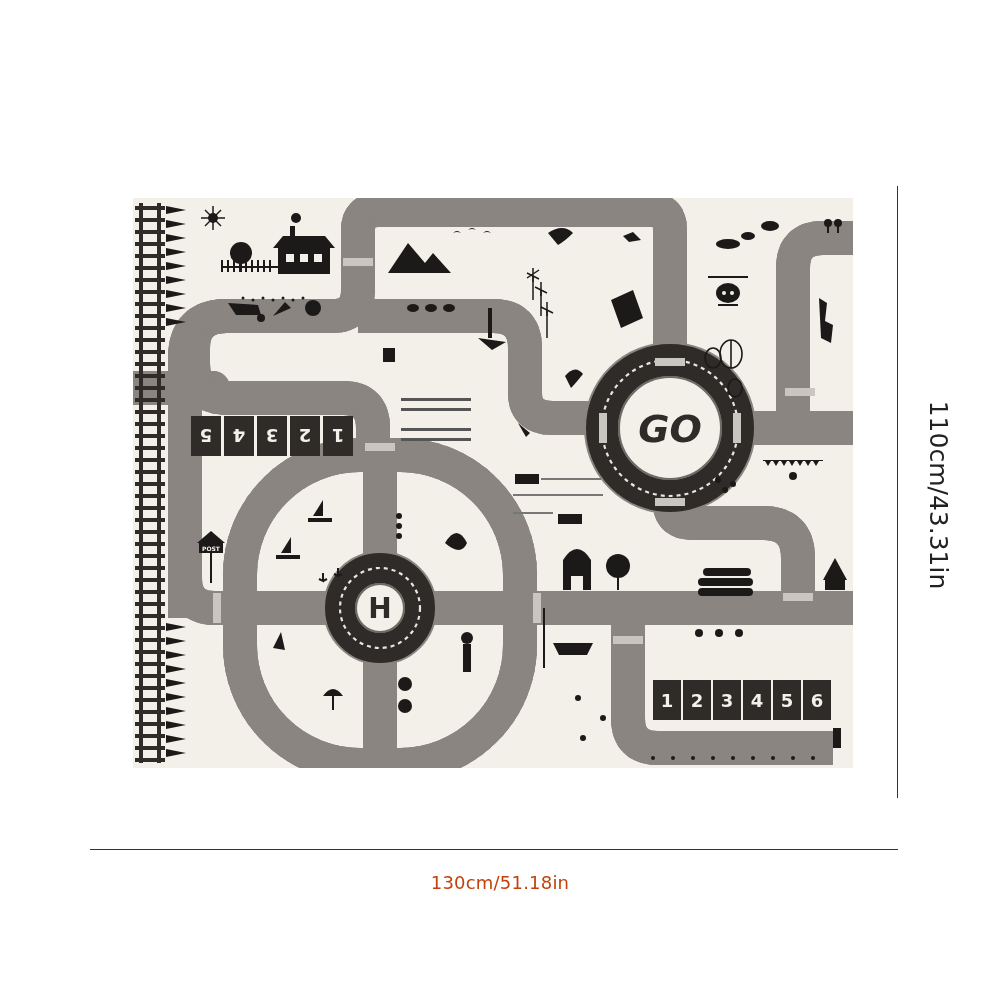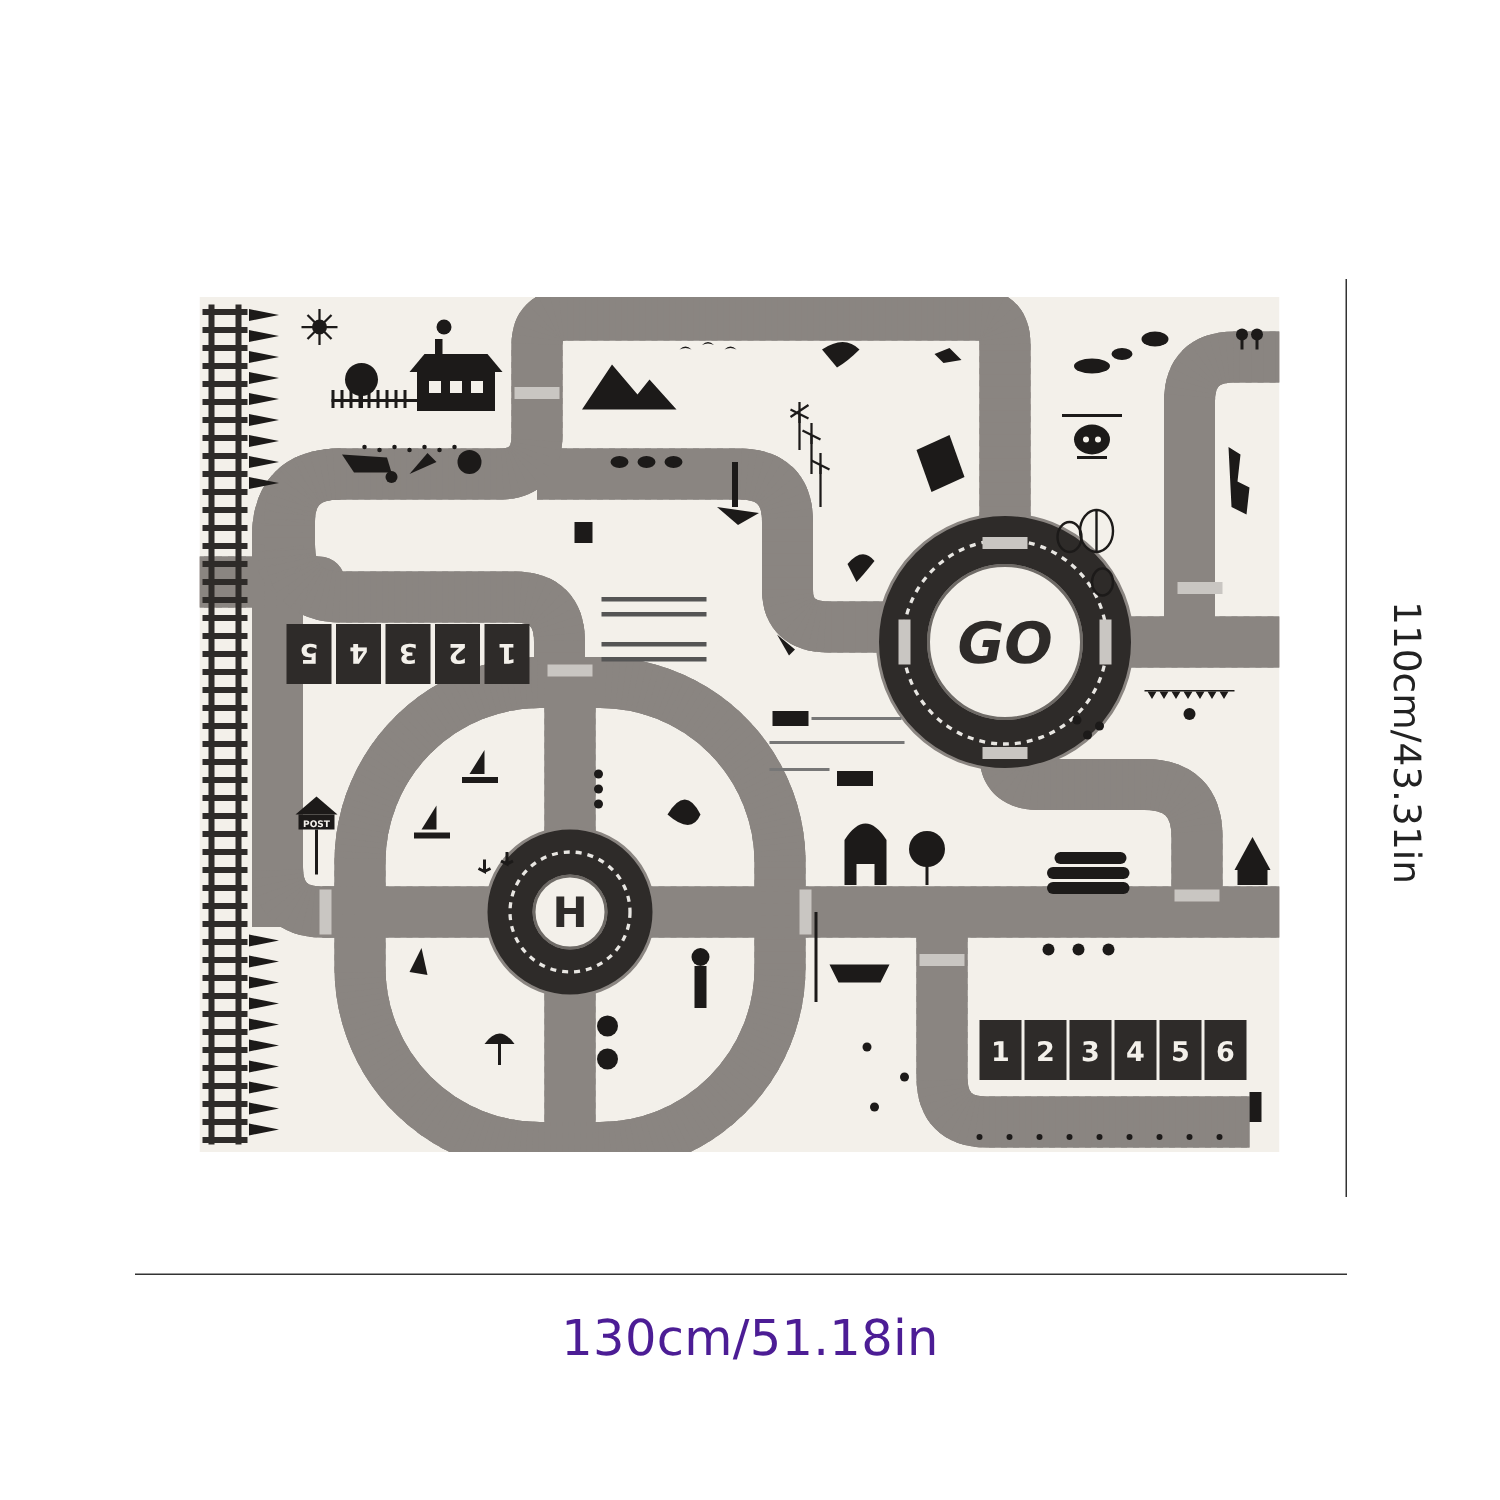--- a/index.html
+++ b/index.html
@@ -1,21 +1,21 @@
 <!DOCTYPE html>
 <html><head>
 <meta charset="utf-8">
 <style>
   html, body { margin:0; padding:0; background:#ffffff; }
   body { width:1000px; height:1000px; position:relative; overflow:hidden; font-family:"Liberation Sans", sans-serif; }
   .mat { position:absolute; left:133px; top:198px; width:720px; height:570px; }
   .mat svg { display:block; }
   .dim-h-line { position:absolute; left:90px; top:849px; width:808px; height:1px; background:#333; }
   .dim-v-line { position:absolute; left:897px; top:186px; width:1px; height:612px; background:#333; }
-  .dim-h-label { position:absolute; left:0; width:1000px; top:872px; text-align:center; font-family:"DejaVu Sans", sans-serif; font-size:33px; color:#4c1d95; letter-spacing:0.2px; }
+  .dim-h-label { position:absolute; left:0; width:1000px; top:872px; text-align:center; font-family:"DejaVu Sans", sans-serif; font-size:18px; color:#c2410c; letter-spacing:0.2px; }
   .dim-v-label { position:absolute; left:938px; top:495px; transform:translate(-50%,-50%) rotate(90deg); font-family:"DejaVu Sans", sans-serif; font-size:25px; color:#222; white-space:nowrap; }
   .svgtext { font-family:"DejaVu Sans", sans-serif; font-weight:bold; }
 </style>
 </head>
 <body>
 
 <div class="mat">
 <svg width="720" height="570" viewBox="0 0 720 570" xmlns="http://www.w3.org/2000/svg">
   <defs>
     <filter id="soft" x="-5%" y="-5%" width="110%" height="110%">

